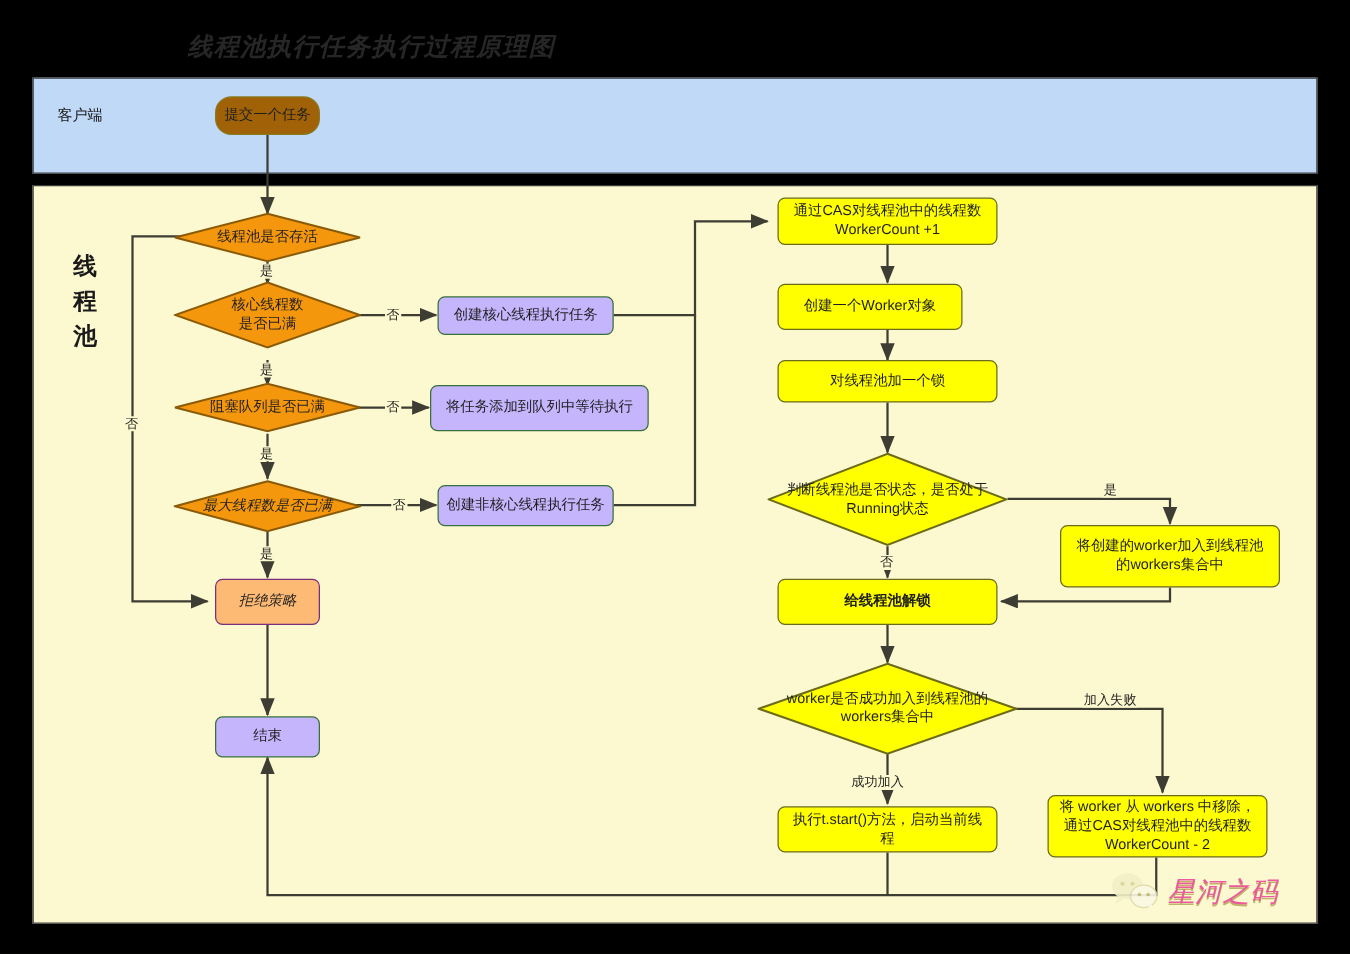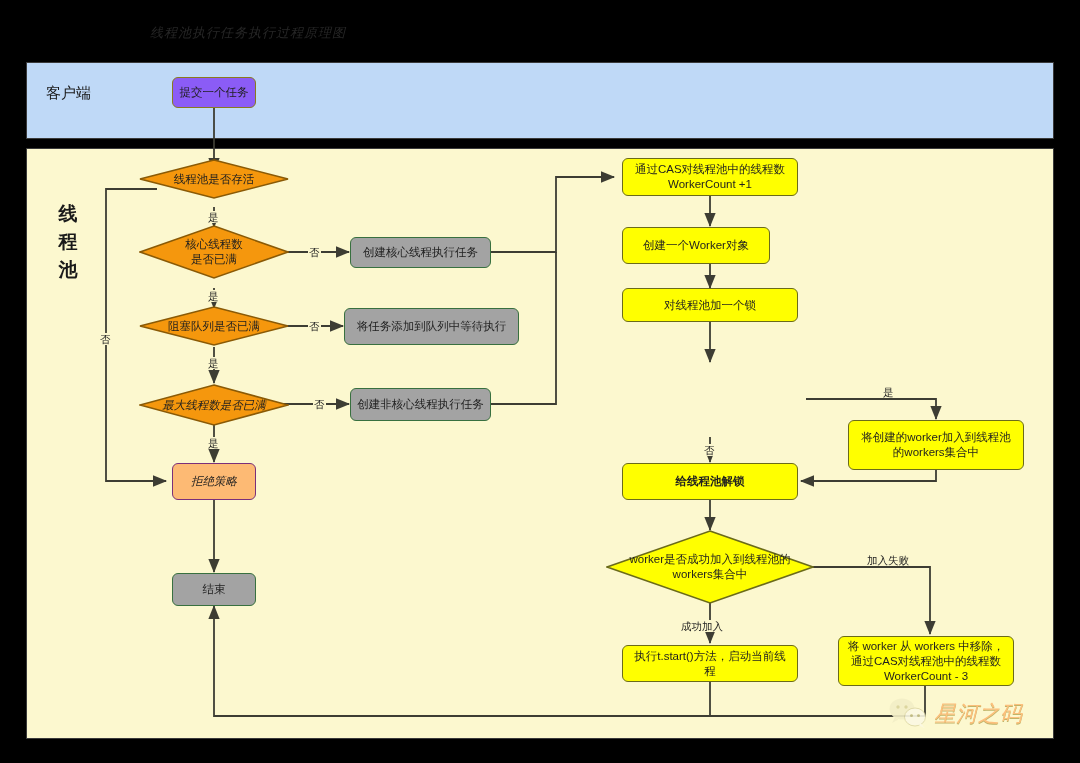--- a/index.html
+++ b/index.html
@@ -4,59 +4,59 @@
 <style>
   html,body{margin:0;padding:0;background:#000;}
   body{width:1080px;height:763px;position:relative;overflow:hidden;
        font-family:"Liberation Sans","DejaVu Sans",sans-serif;}
 
   #stage{position:absolute;left:0;top:0;width:1080px;height:763px;background:#000;}
 
   
   #title{position:absolute;left:150px;top:24px;width:520px;height:28px;
          font-family:"Liberation Serif","DejaVu Serif",serif;
-         font-size:13px;font-weight:normal;color:#262626;letter-spacing:1px;
+         font-size:20px;font-weight:bold;color:#262626;letter-spacing:1px;
          font-style:italic;white-space:nowrap;}
 
   
   .panel{position:absolute;box-sizing:border-box;border:1px solid #3a3a3a;}
   #client-panel{left:26px;top:62px;width:1028px;height:77px;background:#bfd9f7;}
   #pool-panel{left:26px;top:148px;width:1028px;height:591px;background:#fcf8cf;}
 
-  #client-label{position:absolute;left:46px;top:84px;font-size:15px;color:#1a1a1a;}
+  #client-label{position:absolute;left:46px;top:84px;font-size:12px;color:#1a1a1a;}
   #pool-label{position:absolute;left:55px;top:200px;width:26px;font-size:19px;
               font-weight:bold;color:#1a1a1a;line-height:28px;text-align:center;}
 
   
   #wires{position:absolute;left:0;top:0;width:1080px;height:763px;pointer-events:none;}
 
   
   .node{position:absolute;box-sizing:border-box;display:flex;align-items:center;
         justify-content:center;text-align:center;font-size:11.5px;color:#1f1f1f;
         line-height:15px;padding:2px 6px;}
   .rect{border:1.6px solid #4d4d1f;border-radius:6px;}
   .yellow{background:#ffff00;border-color:#6b6b1a;}
-  .green{background:#a3a3a3;border-color:#38703f;}
+  .green{background:#c4b5fd;border-color:#38703f;}
   .purple{background:#fdba74;border-color:#7a2f7a;font-style:italic;}
-  .yellowlite{background:#8b5cf6;border-color:#8a7a1e;}
+  .yellowlite{background:#a16207;border-color:#8a7a1e;border-radius:13px;}
 
   .diamond{position:absolute;display:flex;align-items:center;justify-content:center;
            text-align:center;font-size:11.5px;color:#1f1f1f;line-height:15px;}
   .diamond .dshape{position:absolute;left:0;top:0;width:100%;height:100%;}
   .diamond .dtxt{position:relative;z-index:2;padding:0 10px;}
 
   
   .elabel{position:absolute;font-size:10.5px;color:#1f1f1f;background:#fcf8cf;
           padding:0 1px;line-height:12px;white-space:nowrap;}
 
   
   #watermark{position:absolute;left:888px;top:698px;display:flex;align-items:center;
              gap:6px;opacity:.9;}
   #wm-text{font-family:"Liberation Serif","DejaVu Serif",serif;font-size:22px;
-           font-style:italic;color:#fdba74;text-shadow:0 1px 0 #b9ad5e;}
+           font-style:italic;color:#ec4899;text-shadow:0 1px 0 #b9ad5e;}
 </style>
 </head>
 <body>
 
 <div id="stage">
 
   <div id="title">线程池执行任务执行过程原理图</div>
 
   <div class="panel" id="client-panel"></div>
   <div class="panel" id="pool-panel"></div>
@@ -120,21 +120,21 @@
       <path d="M491,404 L556,404 L556,252"></path>
 
       <path d="M710,682 L710,716"></path>
     </g>
   </svg>
 
   <div class="node rect yellowlite" style="left:172px;top:77px;width:84px;height:31px;">
     <span>提交一个任务</span>
   </div>
 
-  <div class="diamond" style="left:139px;top:159px;width:150px;height:40px;justify-content:center;">
+  <div class="diamond" style="left:139px;top:170px;width:150px;height:40px;justify-content:center;">
     <svg class="dshape" viewBox="0 0 150 40" preserveAspectRatio="none">
       <polygon points="75,1 149,20 75,39 1,20" fill="#f5970d" stroke="#8a5a06" stroke-width="1.6"></polygon>
     </svg>
     <span class="dtxt">线程池是否存活</span>
   </div>
 
   <div class="diamond" style="left:139px;top:225px;width:150px;height:54px;">
     <svg class="dshape" viewBox="0 0 150 54" preserveAspectRatio="none">
       <polygon points="75,1 149,27 75,53 1,27" fill="#f5970d" stroke="#8a5a06" stroke-width="1.6"></polygon>
     </svg>
@@ -182,20 +182,27 @@
   </div>
 
   <div class="node rect yellow" style="left:622px;top:227px;width:148px;height:37px;">
     <span>创建一个Worker对象</span>
   </div>
 
   <div class="node rect yellow" style="left:622px;top:288px;width:176px;height:34px;">
     <span>对线程池加一个锁</span>
   </div>
 
+  <div class="diamond" style="left:614px;top:362px;width:192px;height:75px;">
+    <svg class="dshape" viewBox="0 0 192 75" preserveAspectRatio="none">
+      <polygon points="96,1 191,37.5 96,74 1,37.5" fill="#ffff00" stroke="#6b6b1a" stroke-width="1.6"></polygon>
+    </svg>
+    <span class="dtxt" style="white-space:pre-line;">判断线程池是否状态，是否处于
+Running状态</span>
+  </div>
 
   <div class="node rect yellow" style="left:848px;top:420px;width:176px;height:50px;">
     <span style="white-space:pre-line;">将创建的worker加入到线程池
 的workers集合中</span>
   </div>
 
   <div class="node rect yellow" style="left:622px;top:463px;width:176px;height:37px;font-weight:bold;">
     <span>给线程池解锁</span>
   </div>
 
@@ -208,21 +215,21 @@
   </div>
 
   <div class="node rect yellow" style="left:622px;top:645px;width:176px;height:37px;">
     <span style="white-space:pre-line;">执行t.start()方法，启动当前线
 程</span>
   </div>
 
   <div class="node rect yellow" style="left:838px;top:636px;width:176px;height:50px;">
     <span style="white-space:pre-line;">将 worker 从 workers 中移除，
 通过CAS对线程池中的线程数
-WorkerCount - 3</span>
+WorkerCount - 2</span>
   </div>
 
   <div class="elabel" style="left:207px;top:211px;">是</div>
   <div class="elabel" style="left:207px;top:290px;">是</div>
   <div class="elabel" style="left:207px;top:357px;">是</div>
   <div class="elabel" style="left:207px;top:437px;">是</div>
   <div class="elabel" style="left:99px;top:333px;">否</div>
   <div class="elabel" style="left:308px;top:246px;">否</div>
   <div class="elabel" style="left:308px;top:320px;">否</div>
   <div class="elabel" style="left:313px;top:398px;">否</div>

